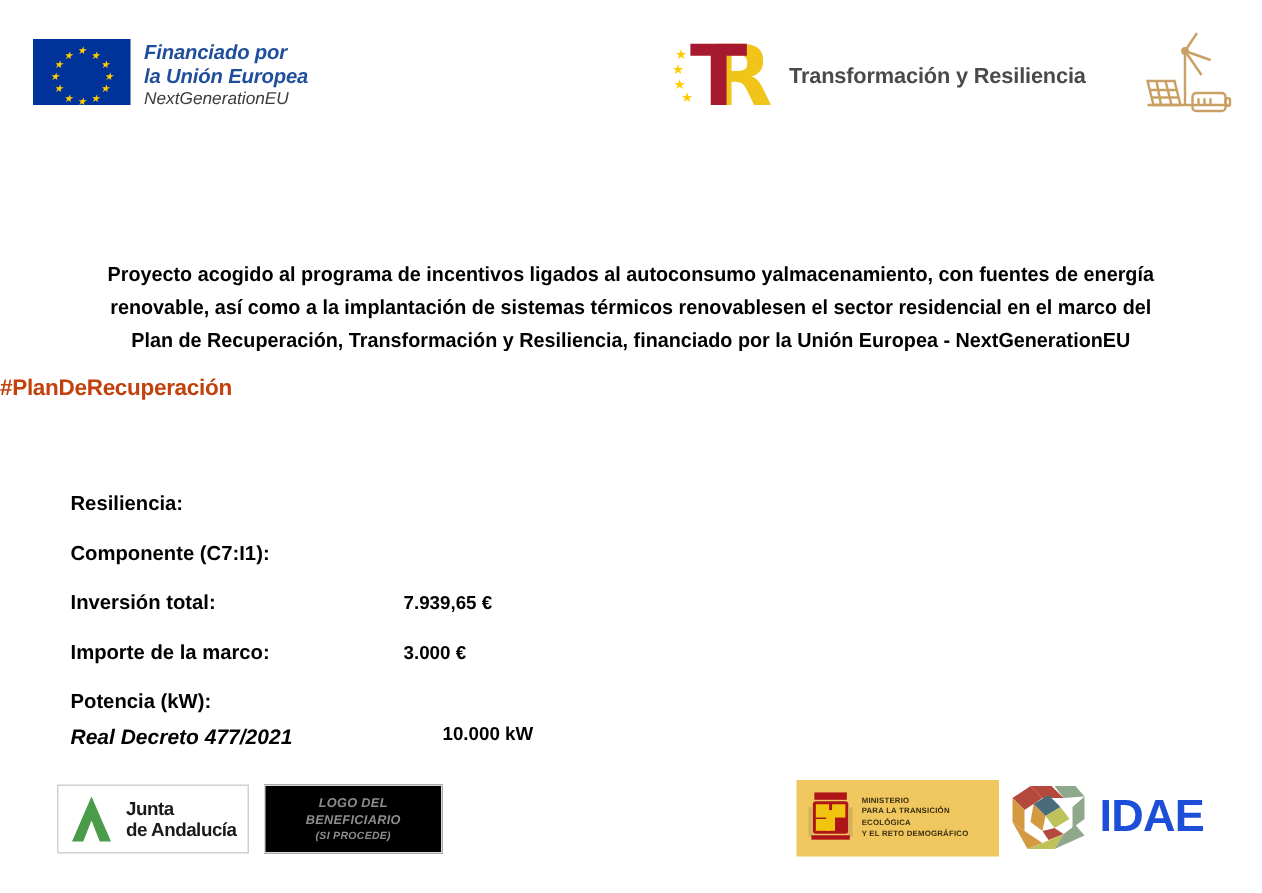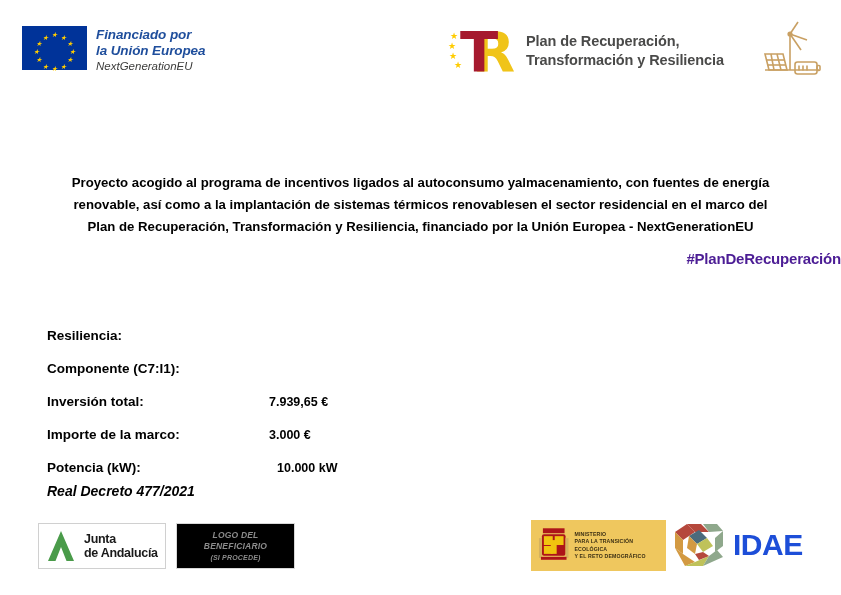--- a/index.html
+++ b/index.html
@@ -141,22 +141,22 @@
     line-height: 22px;
     transform: scaleX(0.97);
     transform-origin: center top;
     white-space: pre-line;
   }
   .hashtag {
     position: absolute;
     left: 0;
     top: 250px;
     width: 841px;
-    text-align: right;
-    color: #4c1d95;
+    text-align: left;
+    color: #c2410c;
     font-size: 15px;
     font-weight: bold;
     letter-spacing: -0.2px;
   }
 
   
   .fields {
     position: absolute;
     left: 47px;
     top: 328px;
@@ -176,21 +176,22 @@
   }
   .field-value {
     position: absolute;
     left: 222px;
     top: 1px;
     font-size: 12.5px;
     font-weight: bold;
     white-space: pre;
   }
   .field-value.indent {
-    left: 230px;
+    left: 248px;
+    margin-top: 21px;
   }
   .decree {
     position: absolute;
     left: 47px;
     top: 483px;
     font-size: 14px;
     font-weight: bold;
     font-style: italic;
   }
 
@@ -309,21 +310,20 @@
       <div class="prtr-stars">
         <span class="st" style="left:2px;top:4px;">★</span>
         <span class="st" style="left:0px;top:14px;">★</span>
         <span class="st" style="left:1px;top:24px;">★</span>
         <span class="st" style="left:6px;top:33px;">★</span>
       </div>
       <span class="prtr-R">R</span>
       <span class="prtr-T">T</span>
     </div>
     <div class="prtr-text">
-      <div>Plan de Recuperación,</div>
       <div>Transformación y Resiliencia</div>
     </div>
   </div>
 
   <div class="energy-icon">
     <svg width="68" height="62" viewBox="0 0 68 62" fill="none" stroke="#C9A063" stroke-width="1.6">
       <line x1="33" y1="14" x2="33" y2="50"></line>
       <path d="M33 14 L41 2"></path>
       <path d="M33 14 L50 20"></path>
       <path d="M33 14 L44 30"></path>

